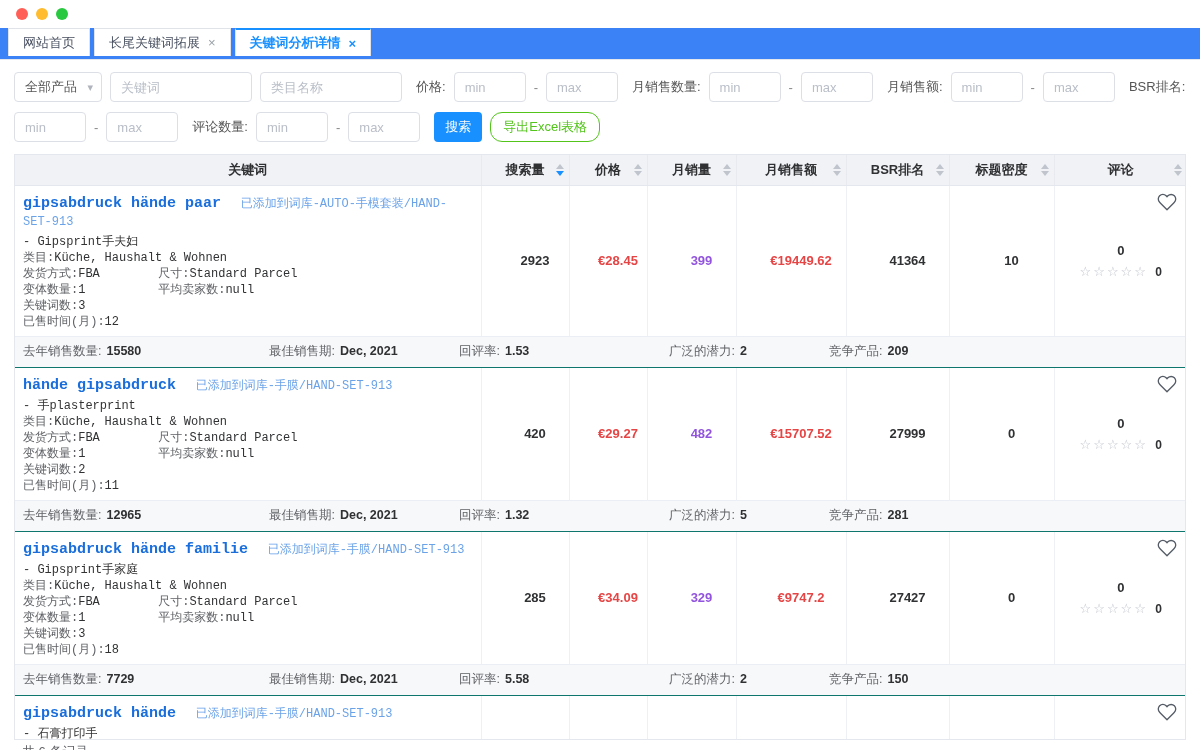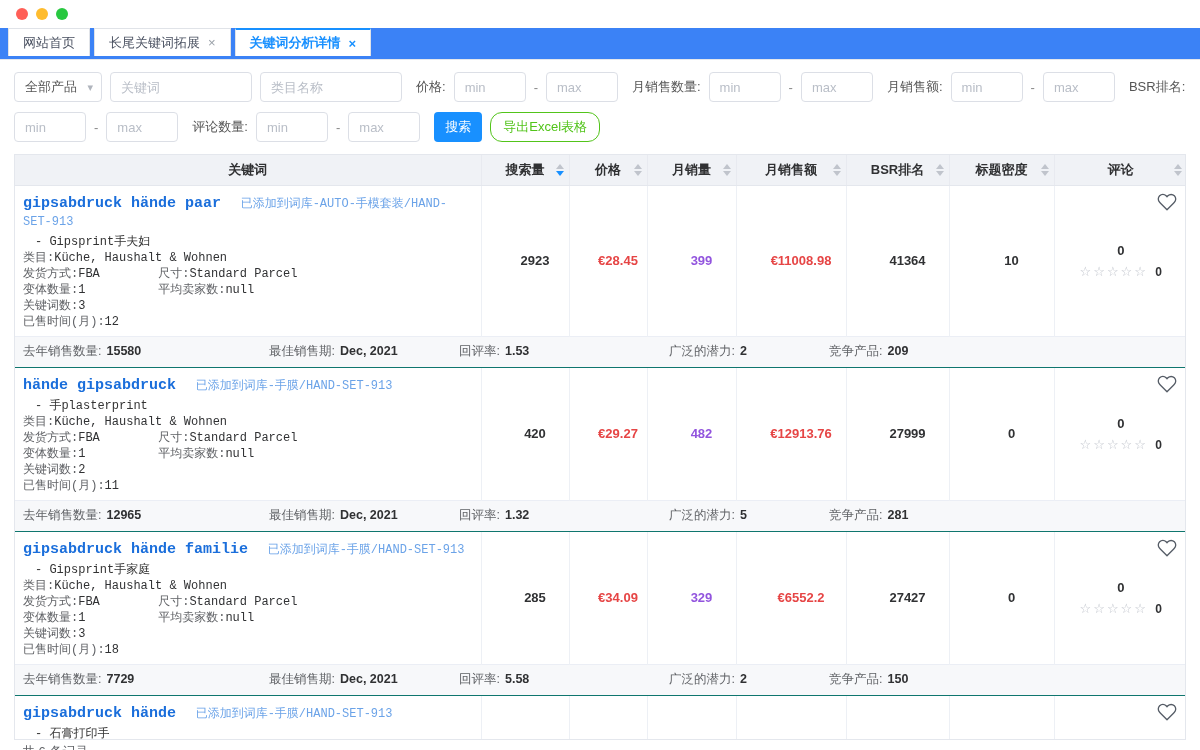--- a/index.html
+++ b/index.html
@@ -48,21 +48,21 @@
   .caret.cu{ border-bottom:5px solid #c0c4cc; margin-bottom:2px; }
   .caret.cd{ border-top:5px solid #c0c4cc; }
   .caret.cd.active{ border-top-color:var(--accent); }
   td{ border-right:1px solid #edf0f5; vertical-align:middle; }
   td:last-child{ border-right:none; }
   .kw-cell{ padding:8px 10px 6px 8px; vertical-align:top;font-family:Liberation Mono, monospace; }
   .kw-wrap{ min-height:118px; }
   .kw-line1{ margin-bottom:4px; }
   .kw{ font-size:15px; font-weight:bold; color:var(--link); text-decoration:none; cursor:pointer; }
   .kw-tag{ font-size:12px; color:var(--tag); margin-left:10px; cursor:pointer; }
-  .kw-sub{ font-size:12px; color:#333; line-height:16px;margin-left:12px; }
+  .kw-sub{ font-size:12px; color:#333; line-height:16px; }
   .kv{ font-size:12px; line-height:16px; color:#333; }
   .kv .k{ color:#606266; }
   .kv .v{ color:#303133; }
   .pair{ display:inline-block; }
   .pair.wfix{ width:128px; }
   .num{ text-align:center; font-size:13px; }
   .val{ font-weight:bold; color:#303133;margin-left:20px; }
   .val.price{ color:var(--danger); }
   .val.purple{ color:var(--purple); font-weight:bold; }
   .review-cell{ position:relative; text-align:center; }
@@ -205,21 +205,21 @@
           <span class="pair wfix"><span class="k">变体数量:</span><span class="v">1</span></span>
           <span class="pair"><span class="k">平均卖家数:</span><span class="v">null</span></span>
         </div>
         <div class="kv"><span class="k">关键词数:</span><span class="v">3</span></div>
         <div class="kv"><span class="k">已售时间(月):</span><span class="v">12</span></div>
       </div>
     </td>
     <td class="num"><span class="val">2923</span></td>
     <td class="num"><span class="val price">€28.45</span></td>
     <td class="num"><span class="val purple">399</span></td>
-    <td class="num"><span class="val price">€11008.98</span></td>
+    <td class="num"><span class="val price">€19449.62</span></td>
     <td class="num"><span class="val">41364</span></td>
     <td class="num"><span class="val">10</span></td>
     <td class="review-cell">
       <span class="heart">
         <svg width="20" height="20" viewBox="0 0 24 24" fill="none" stroke="#555c66" stroke-width="1.6" stroke-linecap="round" stroke-linejoin="round">
                 <path d="M20.84 4.61a5.5 5.5 0 0 0-7.78 0L12 5.67l-1.06-1.06a5.5 5.5 0 0 0-7.78 7.78l1.06 1.06L12 21.23l7.78-7.78 1.06-1.06a5.5 5.5 0 0 0 0-7.78z"></path>
               </svg>
       </span>
       <div class="rev-num">0</div>
       <div class="stars">
@@ -257,21 +257,21 @@
           <span class="pair wfix"><span class="k">变体数量:</span><span class="v">1</span></span>
           <span class="pair"><span class="k">平均卖家数:</span><span class="v">null</span></span>
         </div>
         <div class="kv"><span class="k">关键词数:</span><span class="v">2</span></div>
         <div class="kv"><span class="k">已售时间(月):</span><span class="v">11</span></div>
       </div>
     </td>
     <td class="num"><span class="val">420</span></td>
     <td class="num"><span class="val price">€29.27</span></td>
     <td class="num"><span class="val purple">482</span></td>
-    <td class="num"><span class="val price">€12913.76</span></td>
+    <td class="num"><span class="val price">€15707.52</span></td>
     <td class="num"><span class="val">27999</span></td>
     <td class="num"><span class="val">0</span></td>
     <td class="review-cell">
       <span class="heart">
         <svg width="20" height="20" viewBox="0 0 24 24" fill="none" stroke="#555c66" stroke-width="1.6" stroke-linecap="round" stroke-linejoin="round">
                 <path d="M20.84 4.61a5.5 5.5 0 0 0-7.78 0L12 5.67l-1.06-1.06a5.5 5.5 0 0 0-7.78 7.78l1.06 1.06L12 21.23l7.78-7.78 1.06-1.06a5.5 5.5 0 0 0 0-7.78z"></path>
               </svg>
       </span>
       <div class="rev-num">0</div>
       <div class="stars">
@@ -309,21 +309,21 @@
           <span class="pair wfix"><span class="k">变体数量:</span><span class="v">1</span></span>
           <span class="pair"><span class="k">平均卖家数:</span><span class="v">null</span></span>
         </div>
         <div class="kv"><span class="k">关键词数:</span><span class="v">3</span></div>
         <div class="kv"><span class="k">已售时间(月):</span><span class="v">18</span></div>
       </div>
     </td>
     <td class="num"><span class="val">285</span></td>
     <td class="num"><span class="val price">€34.09</span></td>
     <td class="num"><span class="val purple">329</span></td>
-    <td class="num"><span class="val price">€6552.2</span></td>
+    <td class="num"><span class="val price">€9747.2</span></td>
     <td class="num"><span class="val">27427</span></td>
     <td class="num"><span class="val">0</span></td>
     <td class="review-cell">
       <span class="heart">
         <svg width="20" height="20" viewBox="0 0 24 24" fill="none" stroke="#555c66" stroke-width="1.6" stroke-linecap="round" stroke-linejoin="round">
                 <path d="M20.84 4.61a5.5 5.5 0 0 0-7.78 0L12 5.67l-1.06-1.06a5.5 5.5 0 0 0-7.78 7.78l1.06 1.06L12 21.23l7.78-7.78 1.06-1.06a5.5 5.5 0 0 0 0-7.78z"></path>
               </svg>
       </span>
       <div class="rev-num">0</div>
       <div class="stars">

